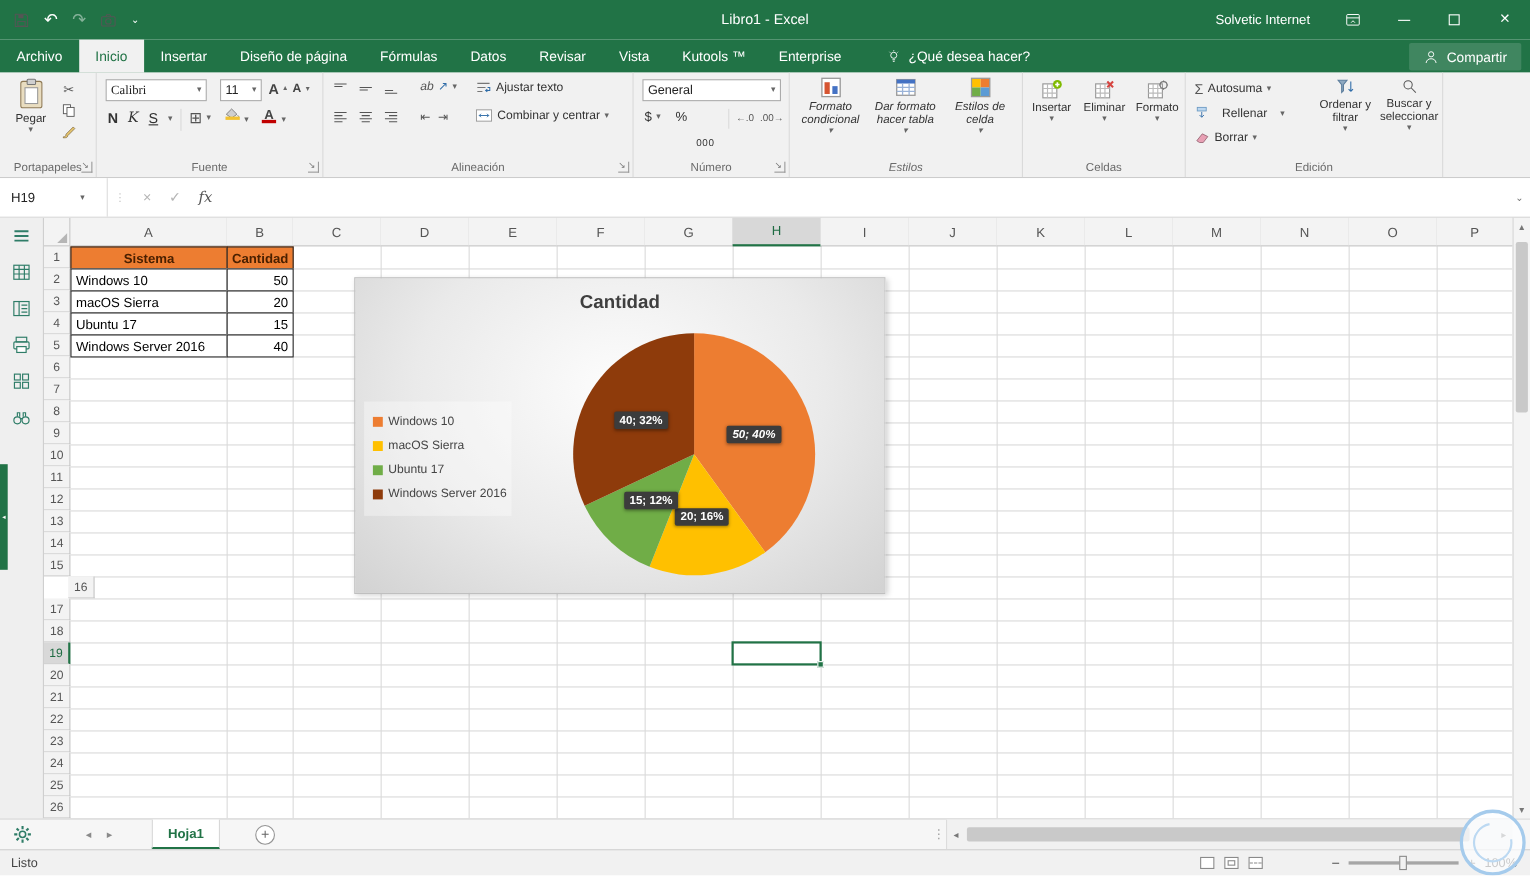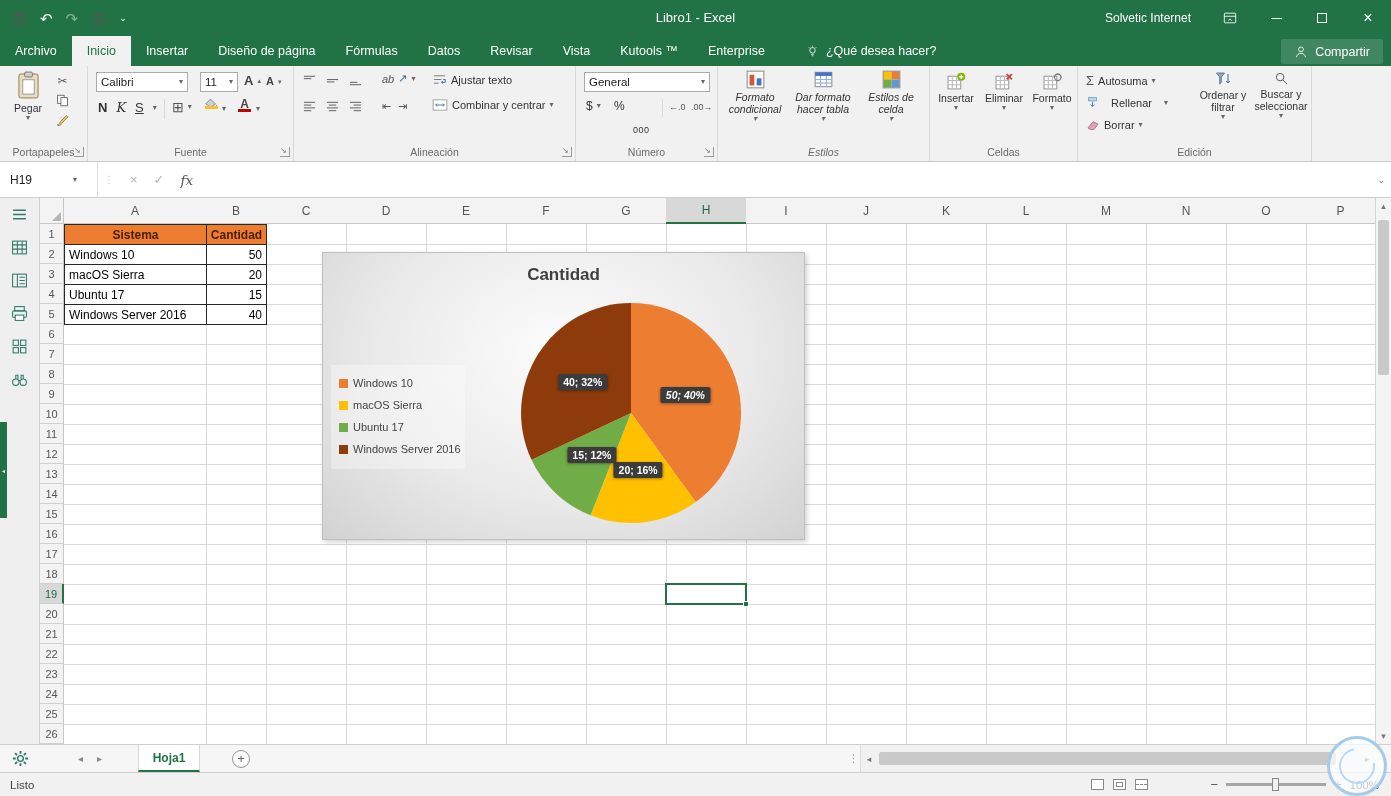--- a/index.html
+++ b/index.html
@@ -227,21 +227,21 @@
             <svg viewBox="0 0 16 16" width="13" height="13">
               <path d="M2 14c2 0 3-1 3-3l8-8 1.8 1.8-8 8c0 2-1.8 2.6-4.8 2.6z" fill="#e8c66a" stroke="#8f7a55"></path>
             </svg>
           </span>
       </div>
       <div class="glabel">Portapapeles</div>
       <span class="launch">↘</span>
     </div>
 
     <div class="g" style="left:88px;width:206px;">
-      <div class="selbox" style="left:8px;top:6px;width:92px;">
+      <div class="selbox" style="left:8px;top:6px;width:92px;font-family:Liberation Serif, serif;">
         <span>Calibri</span>
           <span class="dd">▾</span>
       </div>
       <div class="selbox" style="left:112px;top:6px;width:38px;">
         <span>11</span>
           <span class="dd">▾</span>
       </div>
       <div class="rowbtn" style="left:156px;top:7px;">
           <span class="fA">A</span>
           <span class="dd" style="font-size:7px;">▴</span>
@@ -587,21 +587,21 @@
         <div class="rh" style="top: 126px;">6</div>
         <div class="rh" style="top: 146px;">7</div>
         <div class="rh" style="top: 166px;">8</div>
         <div class="rh" style="top: 186px;">9</div>
         <div class="rh" style="top: 206px;">10</div>
         <div class="rh" style="top: 226px;">11</div>
         <div class="rh" style="top: 246px;">12</div>
         <div class="rh" style="top: 266px;">13</div>
         <div class="rh" style="top: 286px;">14</div>
         <div class="rh" style="top: 306px;">15</div>
-        <div class="rh" style="top: 326px;">16</div>
+        <div class="rh" style="top: 326px; margin-left: 22px;">16</div>
         <div class="rh" style="top: 346px;">17</div>
         <div class="rh" style="top: 366px;">18</div>
         <div class="rh sel" style="top: 386px;">19</div>
         <div class="rh" style="top: 406px;">20</div>
         <div class="rh" style="top: 426px;">21</div>
         <div class="rh" style="top: 446px;">22</div>
         <div class="rh" style="top: 466px;">23</div>
         <div class="rh" style="top: 486px;">24</div>
         <div class="rh" style="top: 506px;">25</div>
         <div class="rh" style="top: 526px;">26</div>

